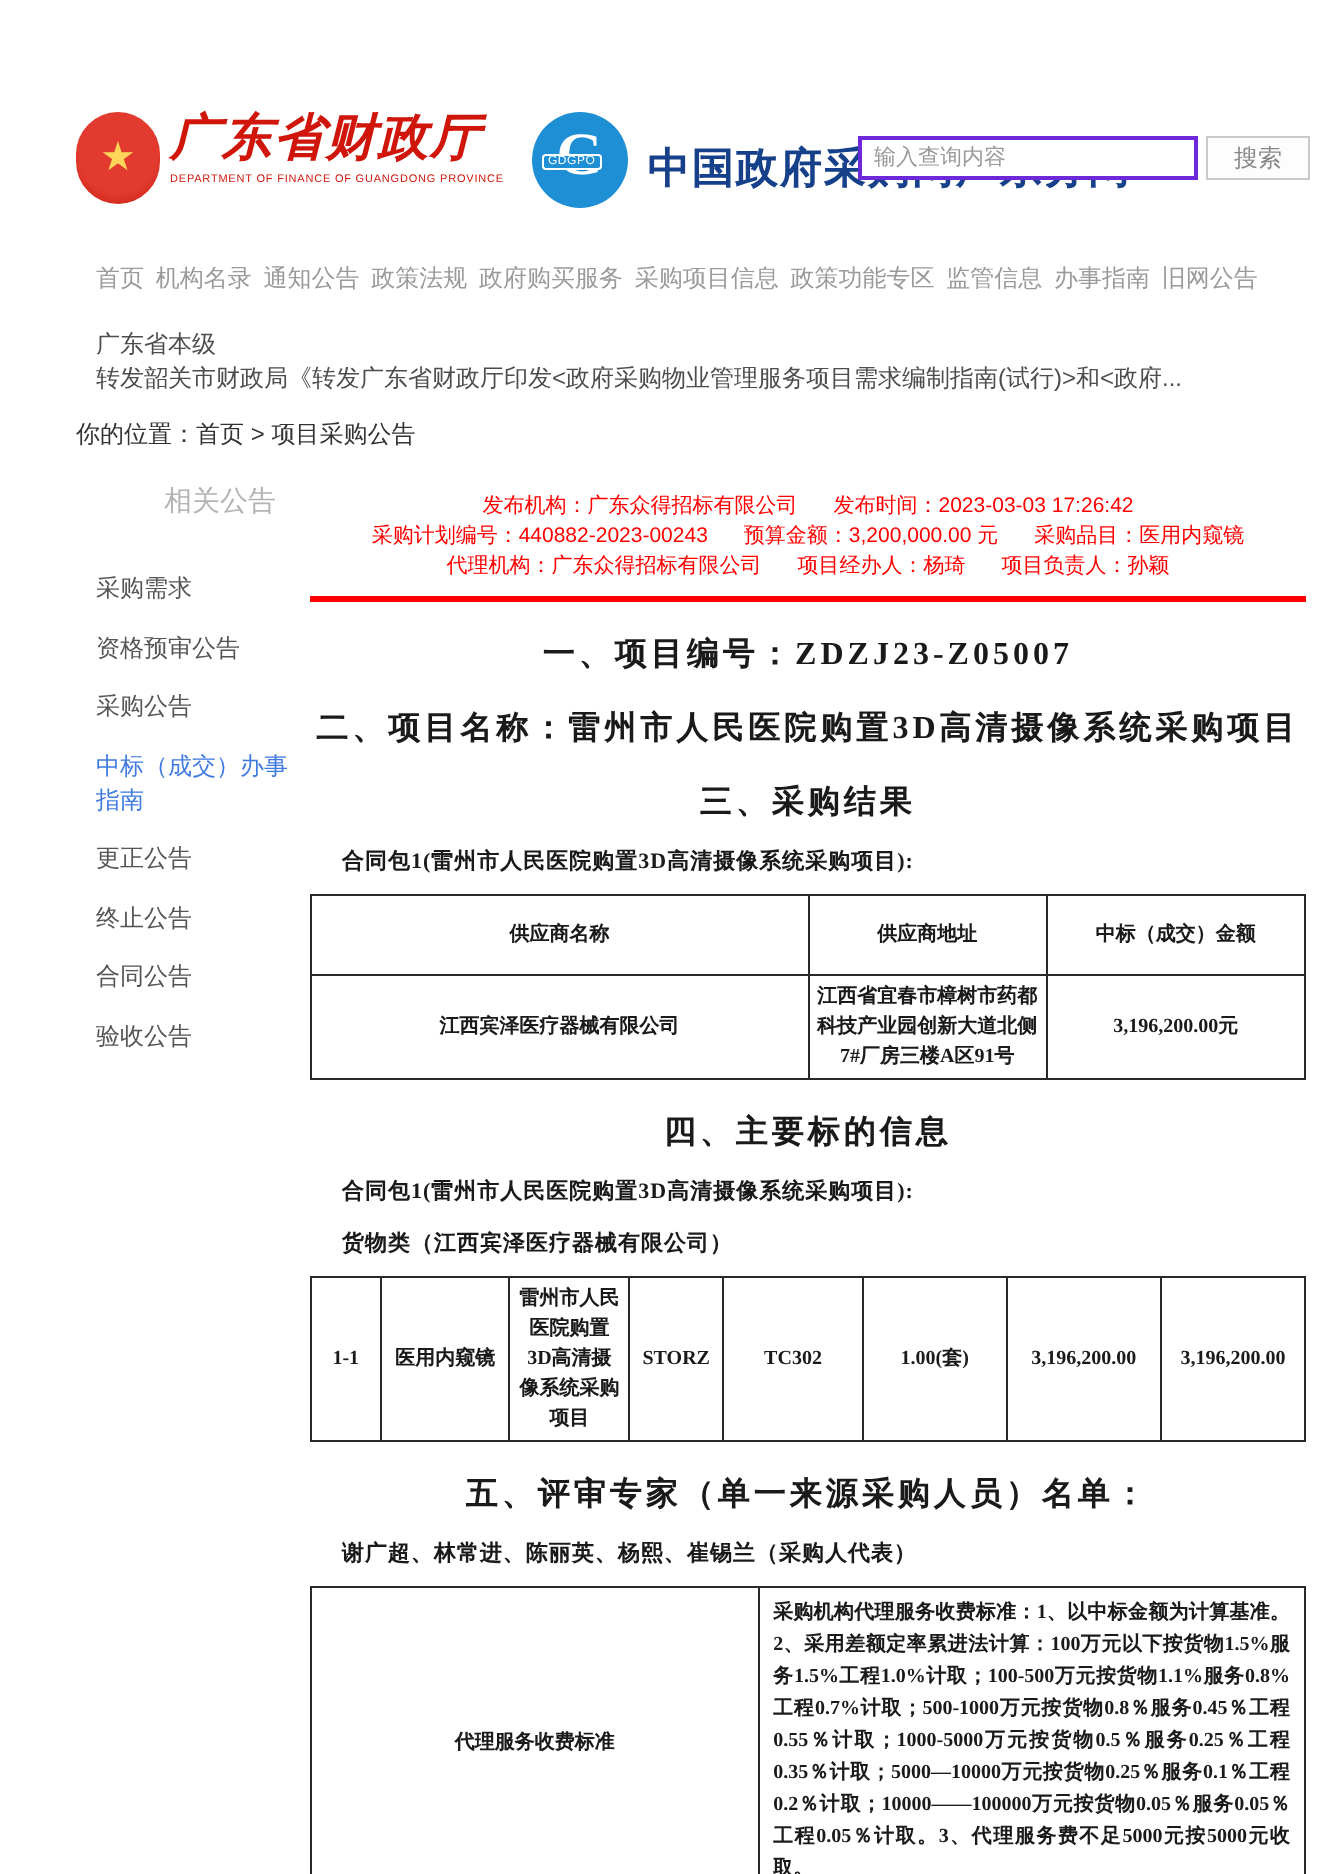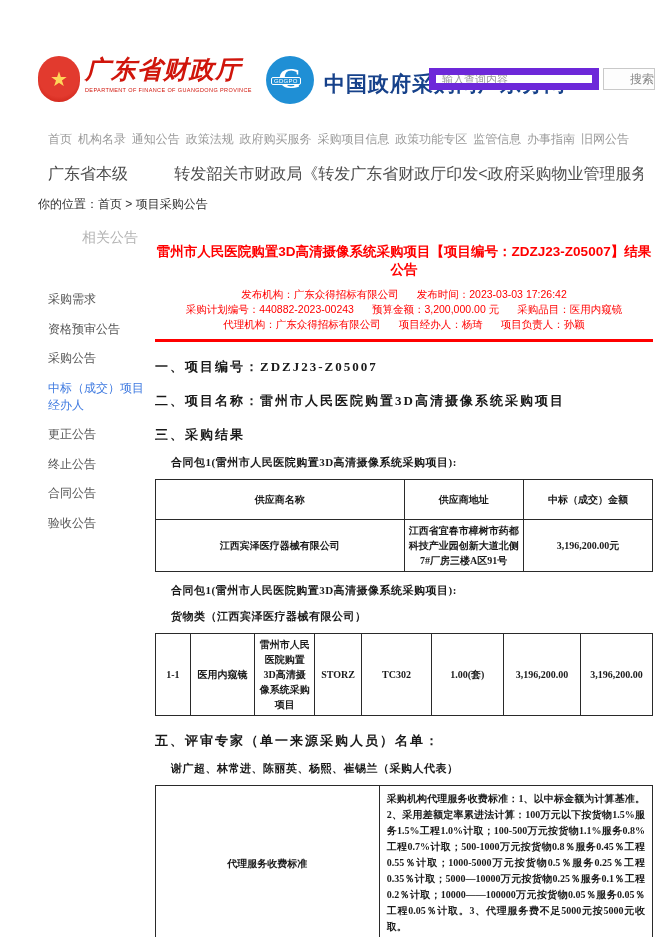--- a/index.html
+++ b/index.html
@@ -14,51 +14,51 @@
             border-radius:50% / 46%; color:#ffd55a; font-size:20px; line-height:1; }
   .dept { margin-left:5px; }
   .dept-cn { font-family:"Liberation Serif",serif; font-weight:bold; color:#d0150b; font-size:25px; letter-spacing:1px; line-height:1.15;font-style:italic; }
   .dept-en { color:#d0150b; font-size:5.5px; letter-spacing:.4px; margin-top:2px; }
   .gdgpo { width:48px; height:48px; border-radius:50%; background:#1f8fd5; color:#fff; margin-left:14px;
            display:flex; align-items:center; justify-content:center; position:relative; overflow:hidden; }
   .gdgpo .gbig { font-size:30px; font-weight:bold; font-family:"Liberation Serif",serif; transform:translateY(-2px); }
   .gdgpo .gtag { position:absolute; left:5px; top:21px; font-size:6px; background:#1f8fd5; border:1px solid #fff; border-radius:2px; padding:0 2px; letter-spacing:.3px; }
   .site-name { font-size:21px; font-weight:bold; color:#16418a; margin:14px 0 0 10px; letter-spacing:1px; }
   .search-box { position:absolute; right:4px; top:68px; display:flex; }
-  .search-input { width:170px; height:22px; border:7px solid #6d28d9; font-size:11px; padding:2px 6px; color:#333; outline:none; }
+  .search-input { width:170px; height:22px; border:2px solid #6d28d9; font-size:11px; padding:2px 6px; color:#333; outline:none; }
   .search-input::placeholder { color:#999; }
-  .search-btn { width:52px; height:22px; margin-left:4px; background:#fdfdfd; border:1px solid #c9c9c9; color:#888; font-size:12px; cursor:pointer;text-align:right; }
+  .search-btn { width:52px; height:22px; margin-left:4px; background:#fdfdfd; border:1px solid #c9c9c9; color:#888; font-size:12px; cursor:pointer; }
 
   
   .nav { display:flex; justify-content:space-between; padding:0 30px 0 48px; margin-top:8px; height:26px; align-items:center; }
   .nav-item { font-size:12px; color:#9a9a9a; cursor:pointer; white-space:nowrap; }
 
   
-  .notice-row { display:flex; margin:12px 16px 0 48px; font-size:16px; color:#4d4d4d; }
+  .notice-row { display:flex; margin:12px 16px 0 48px; font-size:12px; color:#4d4d4d;flex-direction:column; }
   .notice-region { width:195px; }
   .notice-text { color:#4d4d4d; white-space:nowrap; overflow:hidden; }
   .breadcrumb { margin:11px 0 0 38px; font-size:12px; color:#333; }
   .breadcrumb a { color:#333; text-decoration:none; cursor:pointer; }
 
   
   .content { display:flex; margin-top:8px; }
   .sidebar { width:155px; flex:0 0 155px; padding:8px 0 0 48px; }
-  .sidebar-title { color:#b3b3b3; font-size:14px; margin:0 0 44px 34px; }
+  .sidebar-title { color:#b3b3b3; font-size:14px; margin:0 0 26px 34px; }
   .sidebar-item { font-size:12px; color:#555; margin-bottom:12.5px; cursor:pointer; }
   .sidebar-item.active { color:#3f7ae0; }
 
   .main { flex:1; padding:4px 6px 0 0; }
   .article-title { text-align:center; color:#f00; font-weight:bold; font-size:13.5px; margin-top:18px; }
   .meta { margin-top:8px;text-align:center; }
   .meta-row { display:flex; justify-content:center; gap:18px; color:#f00; font-size:10.5px; line-height:15px; white-space:nowrap; }
   .red-rule { height:3px; background:#f00; margin-top:7px; }
 
   
   .doc { font-family:"Liberation Serif","DejaVu Serif",serif; font-weight:bold; color:#1a1a1a; }
-  .h-sec { font-size:13px; letter-spacing:2px; margin-top:16px; }
+  .h-sec { font-size:16px; letter-spacing:2px; margin-top:16px;text-align:center; }
   .sub-line { font-size:11px; letter-spacing:.5px; margin:11px 0 0 16px; }
   table { border-collapse:collapse; width:100%; margin-top:9px; table-layout:fixed; }
   th,td { border:1px solid #2a2a2a; font-size:10px; font-weight:bold; text-align:center; padding:3px 4px; line-height:15px; }
   .t-right { text-align:center; }
   .fee-text { text-align:justify; line-height:16px; padding:5px 7px; }
 </style>
 </head>
 <body>
 
 <div class="header">
@@ -102,29 +102,28 @@
   <span>你的位置：</span><a>首页</a><span> &gt; </span><a>项目采购公告</a>
 </div>
 
 <div class="content">
 
   <div class="sidebar">
     <div class="sidebar-title">相关公告</div>
     <div class="sidebar-item">采购需求</div>
     <div class="sidebar-item">资格预审公告</div>
     <div class="sidebar-item">采购公告</div>
-    <div class="sidebar-item active">中标（成交）项目经办人</div>
+    <div class="sidebar-item active">中标（成交）办事指南</div>
     <div class="sidebar-item">更正公告</div>
     <div class="sidebar-item">终止公告</div>
     <div class="sidebar-item">合同公告</div>
     <div class="sidebar-item">验收公告</div>
   </div>
 
   <div class="main">
-    <div class="article-title">雷州市人民医院购置3D高清摄像系统采购项目【项目编号：ZDZJ23-Z05007】结果公告</div>
 
     <div class="meta">
       <div class="meta-row">
         <span><span>发布机构：</span><span>广东众得招标有限公司</span></span>
         <span><span>发布时间：</span><span>2023-03-03 17:26:42</span></span>
       </div>
       <div class="meta-row">
         <span><span>采购计划编号：</span><span>440882-2023-00243</span></span>
         <span><span>预算金额：</span><span>3,200,000.00 元</span></span>
         <span><span>采购品目：</span><span>医用内窥镜</span></span>
@@ -157,20 +156,21 @@
           <th>中标（成交）金额</th>
         </tr>
         <tr>
           <td>江西宾泽医疗器械有限公司</td>
           <td>江西省宜春市樟树市药都科技产业园创新大道北侧7#厂房三楼A区91号</td>
           <td>3,196,200.00元</td>
         </tr>
       </tbody>
         </table>
 
+      <div class="h-sec">四、主要标的信息</div>
       <div class="sub-line">合同包1(雷州市人民医院购置3D高清摄像系统采购项目):</div>
       <div class="sub-line">货物类（江西宾泽医疗器械有限公司）</div>
 
       <table>
         <colgroup>
           <col style="width:7%">
             <col style="width:13%">
             <col style="width:12%">
             <col style="width:9.5%">
           <col style="width:14%">

